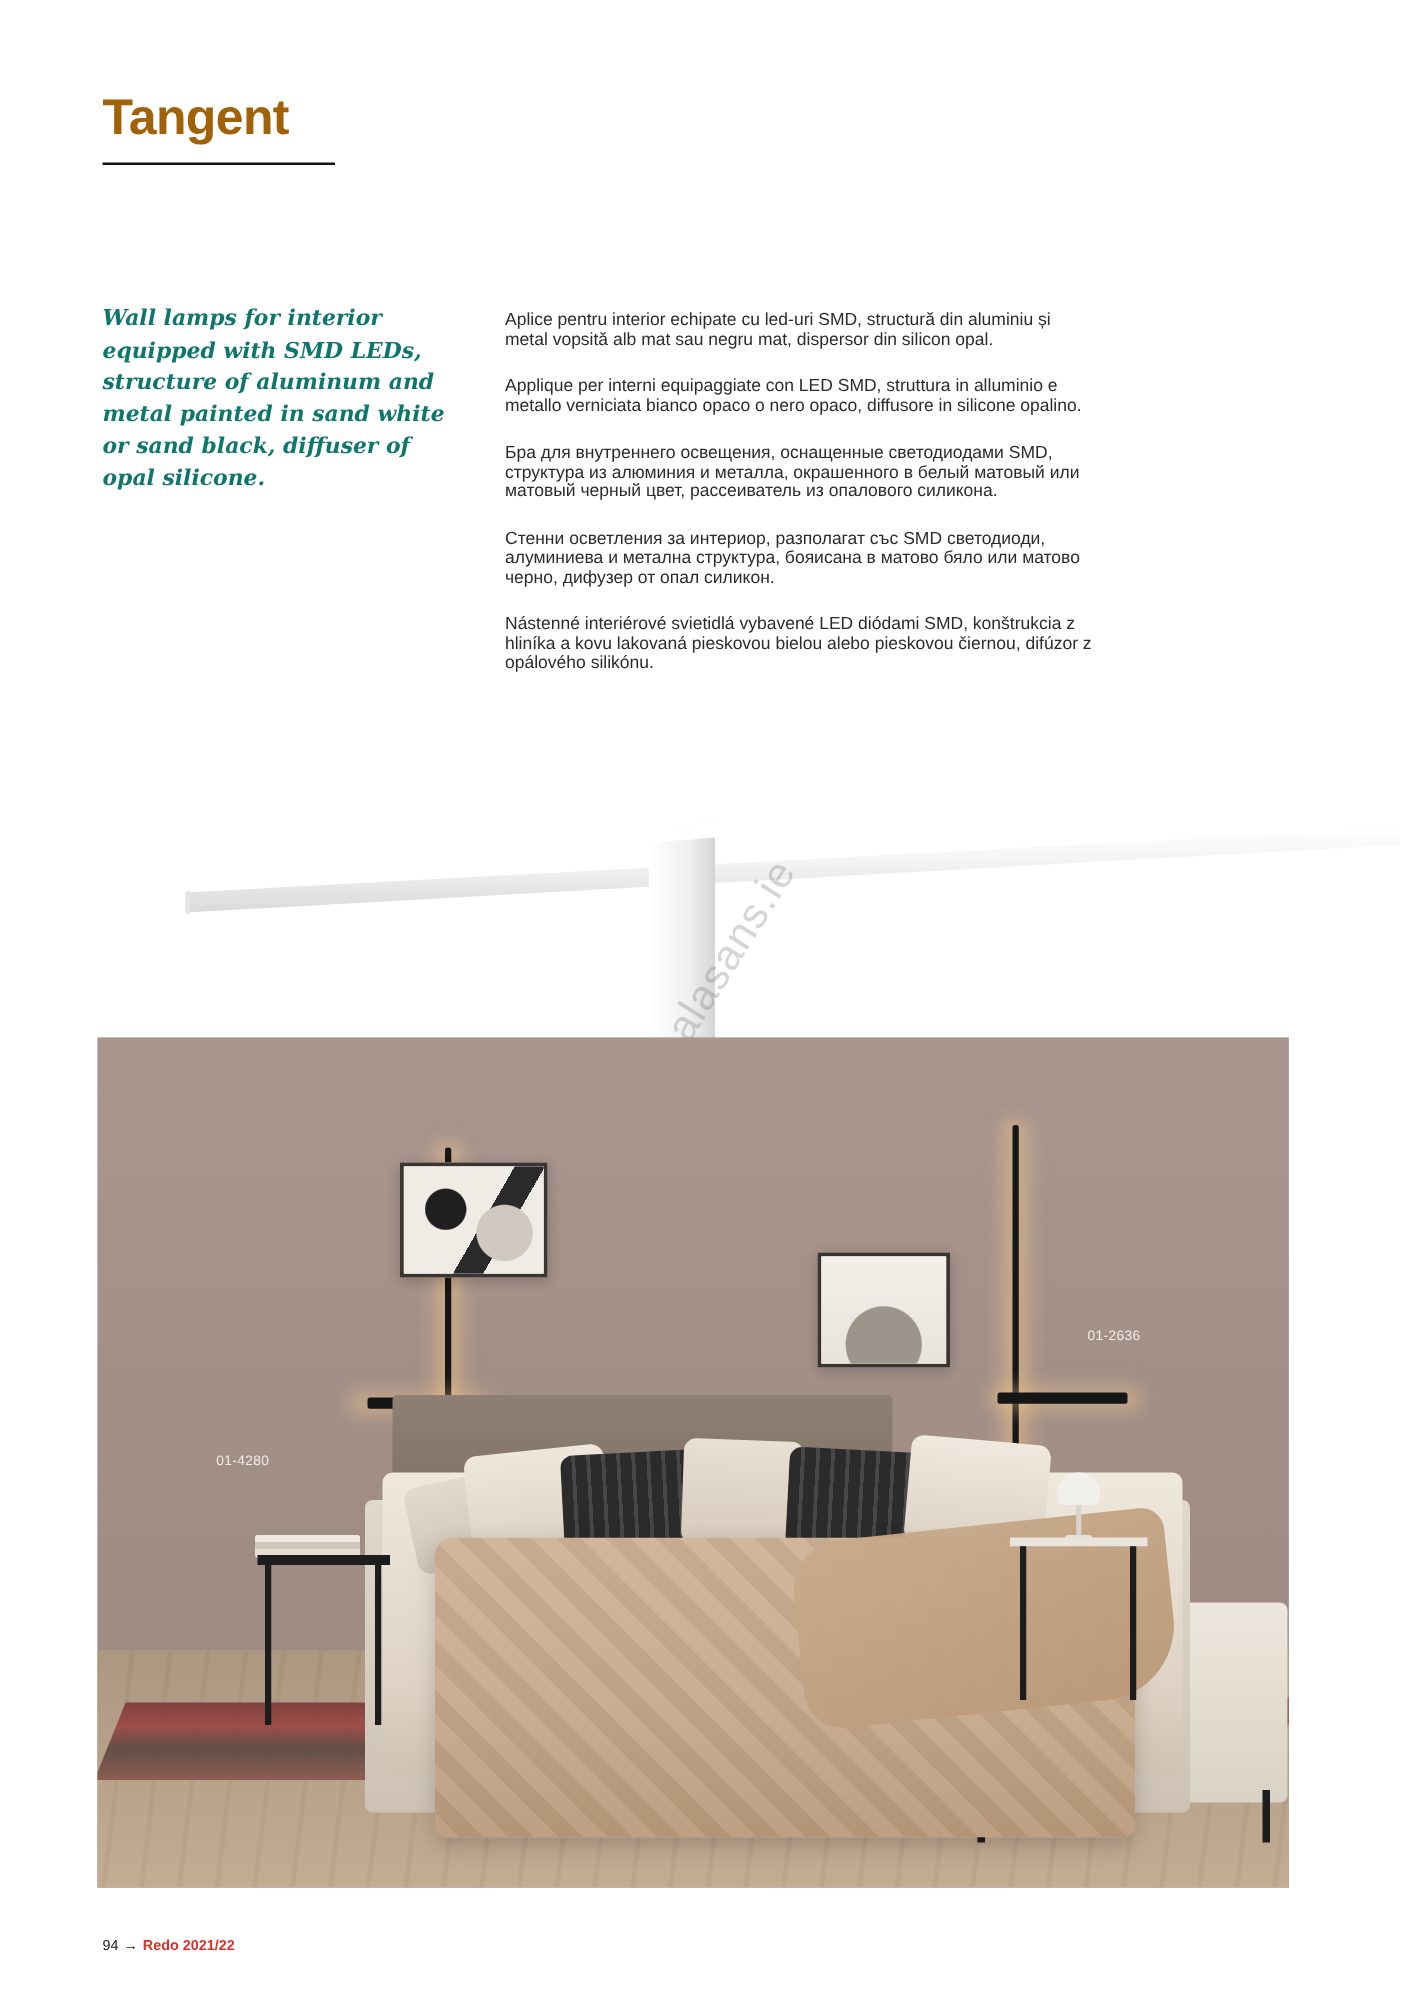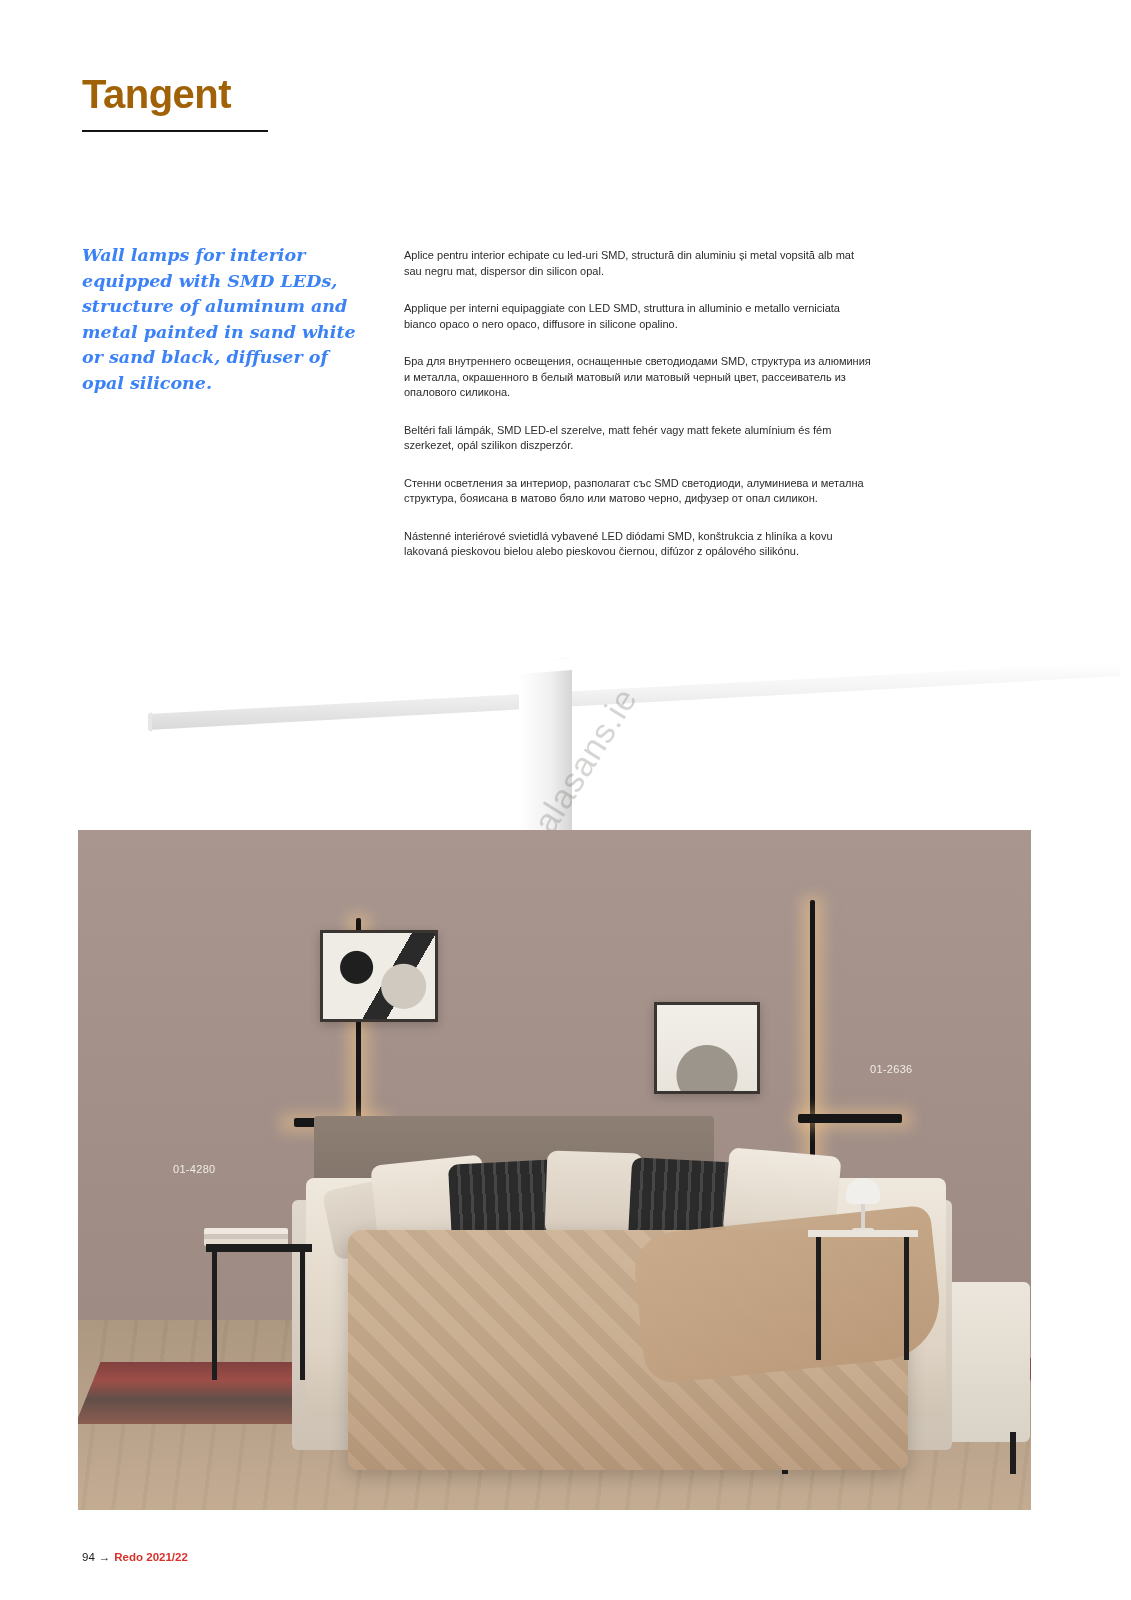--- a/index.html
+++ b/index.html
@@ -40,33 +40,33 @@
   .intro {
     position: absolute;
     left: 82px;
     top: 243px;
     width: 290px;
     font-family: "DejaVu Serif", "Liberation Serif", serif;
     font-style: italic;
     font-weight: bold;
     font-size: 17.5px;
     line-height: 25.5px;
-    color: #3b82f6;
+    color: #0f766e;
   }
 
   
   .translations {
     position: absolute;
     left: 404px;
     top: 248px;
     width: 470px;
   }
   .translations p {
     margin: 0 0 22px 0;
-    font-size: 11px;
+    font-size: 14px;
     line-height: 15.5px;
     color: #2b2b2b;
   }
   .translations p:last-child { margin-bottom: 0; }
 
   
   .lamp-illustration {
     position: absolute;
     left: 0;
     top: 640px;
@@ -287,21 +287,20 @@
 
 <div class="page-title">Tangent</div>
 <div class="title-rule"></div>
 
 <div class="intro">Wall lamps for interior equipped with SMD LEDs, structure of aluminum and metal painted in sand white or sand black, diffuser of opal silicone.</div>
 
 <div class="translations">
   <p>Aplice pentru interior echipate cu led-uri SMD, structură din aluminiu și metal vopsită alb mat sau negru mat, dispersor din silicon opal.</p>
   <p>Applique per interni equipaggiate con LED SMD, struttura in alluminio e metallo verniciata bianco opaco o nero opaco, diffusore in silicone opalino.</p>
   <p>Бра для внутреннего освещения, оснащенные светодиодами SMD, структура из алюминия и металла, окрашенного в белый матовый или матовый черный цвет, рассеиватель из опалового силикона.</p>
-  <p>Beltéri fali lámpák, SMD LED-el szerelve, matt fehér vagy matt fekete alumínium és fém szerkezet, opál szilikon diszperzór.</p>
   <p>Стенни осветления за интериор, разполагат със SMD светодиоди, алуминиева и метална структура, бояисана в матово бяло или матово черно, дифузер от опал силикон.</p>
   <p>Nástenné interiérové svietidlá vybavené LED diódami SMD, konštrukcia z hliníka a kovu lakovaná pieskovou bielou alebo pieskovou čiernou, difúzor z opálového silikónu.</p>
 </div>
 
 <svg class="lamp-illustration" viewBox="0 0 1131 330" preserveAspectRatio="none">
   <defs>
     <linearGradient id="barGrad" x1="0" y1="0" x2="0" y2="1">
       <stop offset="0%" stop-color="#ffffff"></stop>
       <stop offset="45%" stop-color="#f2f2f2"></stop>
       <stop offset="100%" stop-color="#d9d9d9"></stop>

